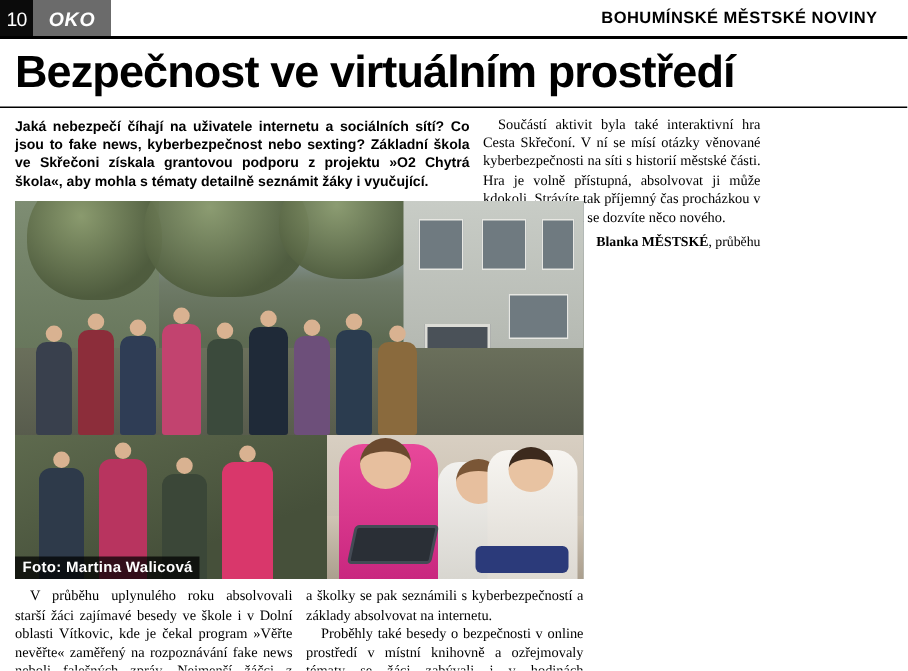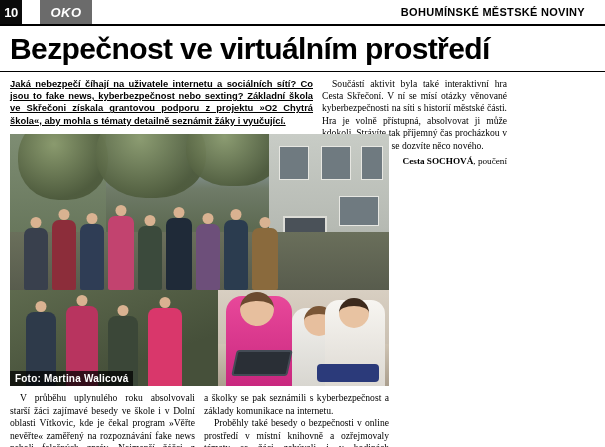--- a/index.html
+++ b/index.html
@@ -19,33 +19,33 @@
     display: flex;
     align-items: stretch;
     border-bottom: 2px solid #000;
   }
   .page-num {
     width: 22px;
     background: #0b0b0b;
     color: #fff;
     font-family: "Liberation Sans", sans-serif;
     font-size: 13px;
-    font-weight: bold;
+    font-weight: normal;
     display: flex;
     align-items: center;
     justify-content: center;
     letter-spacing: -0.5px;
   }
   .logo-box {
     width: 52px;
     background: #6b6b6b;
     display: flex;
     align-items: center;
     justify-content: center;
-    margin-left: 18px;
+    margin-left: 0;
     position: relative;
   }
   .logo-box .logo-text {
     color: #fff;
     font-family: "Liberation Sans", sans-serif;
     font-size: 13px;
     font-weight: bold;
     font-style: italic;
     letter-spacing: 0.5px;
   }
@@ -72,21 +72,21 @@
     border-bottom: 1px solid #000;
   }
 
   
   .content {
     display: flex;
     padding: 6px 10px 0 10px;
     gap: 9px;
   }
   .col { width: 185px; }
-  .col-wide { width: 303px; text-decoration: underline; }
+  .col-wide { width: 303px; }
 
   .lead {
     font-family: "Liberation Sans", sans-serif;
     font-weight: bold;
     font-size: 9.4px;
     line-height: 1.32;
     text-align: justify;
   }
   p.body {
     font-size: 9.6px;
@@ -347,27 +347,27 @@
         </div>
       </div>
 
       <div class="photo-credit">Foto: Martina Walicová</div>
     </div>
   </div>
 
   <div class="col">
     <p class="body first">Součástí aktivit byla také interaktivní hra Cesta Skřečoní. V ní se mísí otázky věnované kyberbezpečnosti na síti s historií městské části. Hra je volně přístupná, absolvovat ji může kdokoli. Strávíte tak příjemný čas procházkou v přírodě a zároveň se dozvíte něco nového.</p>
     <div class="signature">
-      <span>Cesta SOCHOVÁ</span><span class="role">, poučení</span>
+      <span>Blanka MĚSTSKÉ</span><span class="role">, průběhu</span>
     </div>
   </div>
 </div>
 
 <div class="bottom">
   <div class="col">
     <p class="body first">V průběhu uplynulého roku absolvovali starší žáci zajímavé besedy ve škole i v Dolní oblasti Vítkovic, kde je čekal program »Věřte nevěřte« zaměřený na rozpoznávání fake news neboli falešných zpráv. Nejmenší žáčci z prvního stupně</p>
   </div>
   <div class="col">
-    <p class="body nofirst">a školky se pak seznámili s kyberbezpečnost a základy komunikace na internetu.</p>
+    <p class="body nofirst">a školky se pak seznámili s kyberbezpečností a základy absolvovat na internetu.</p>
     <p class="body first">Proběhly také besedy o bezpečnosti v online prostředí v místní knihovně a ozřejmovaly tématy se žáci zabývali i v hodinách informatiky. Všech-</p>
   </div>
   <div class="col"></div>
 </div>
 
 </body></html>

